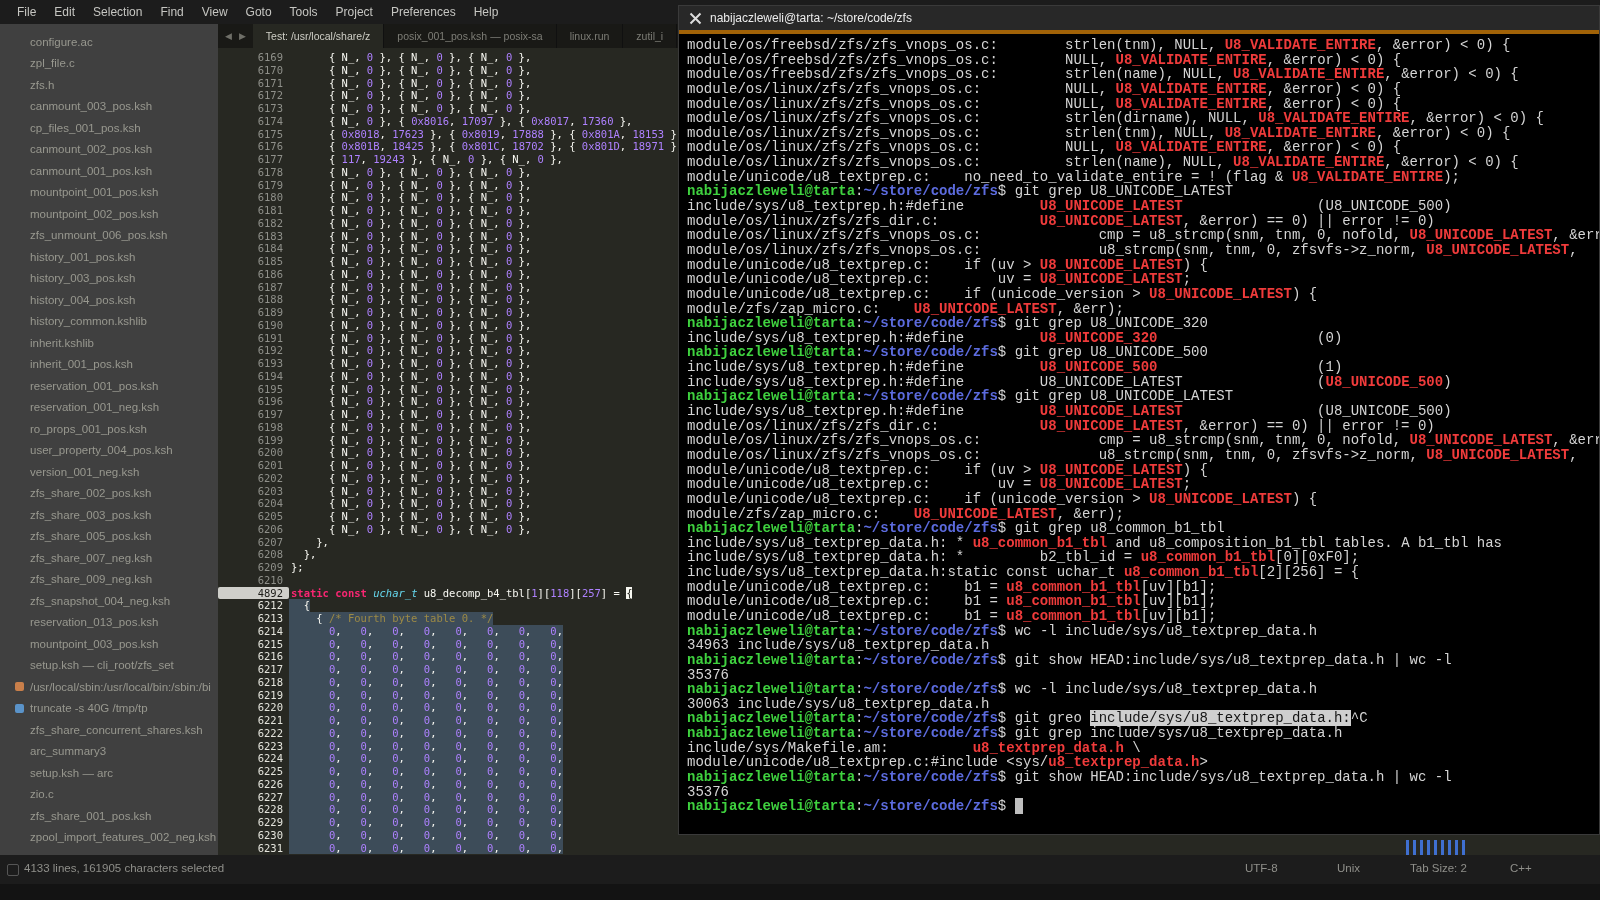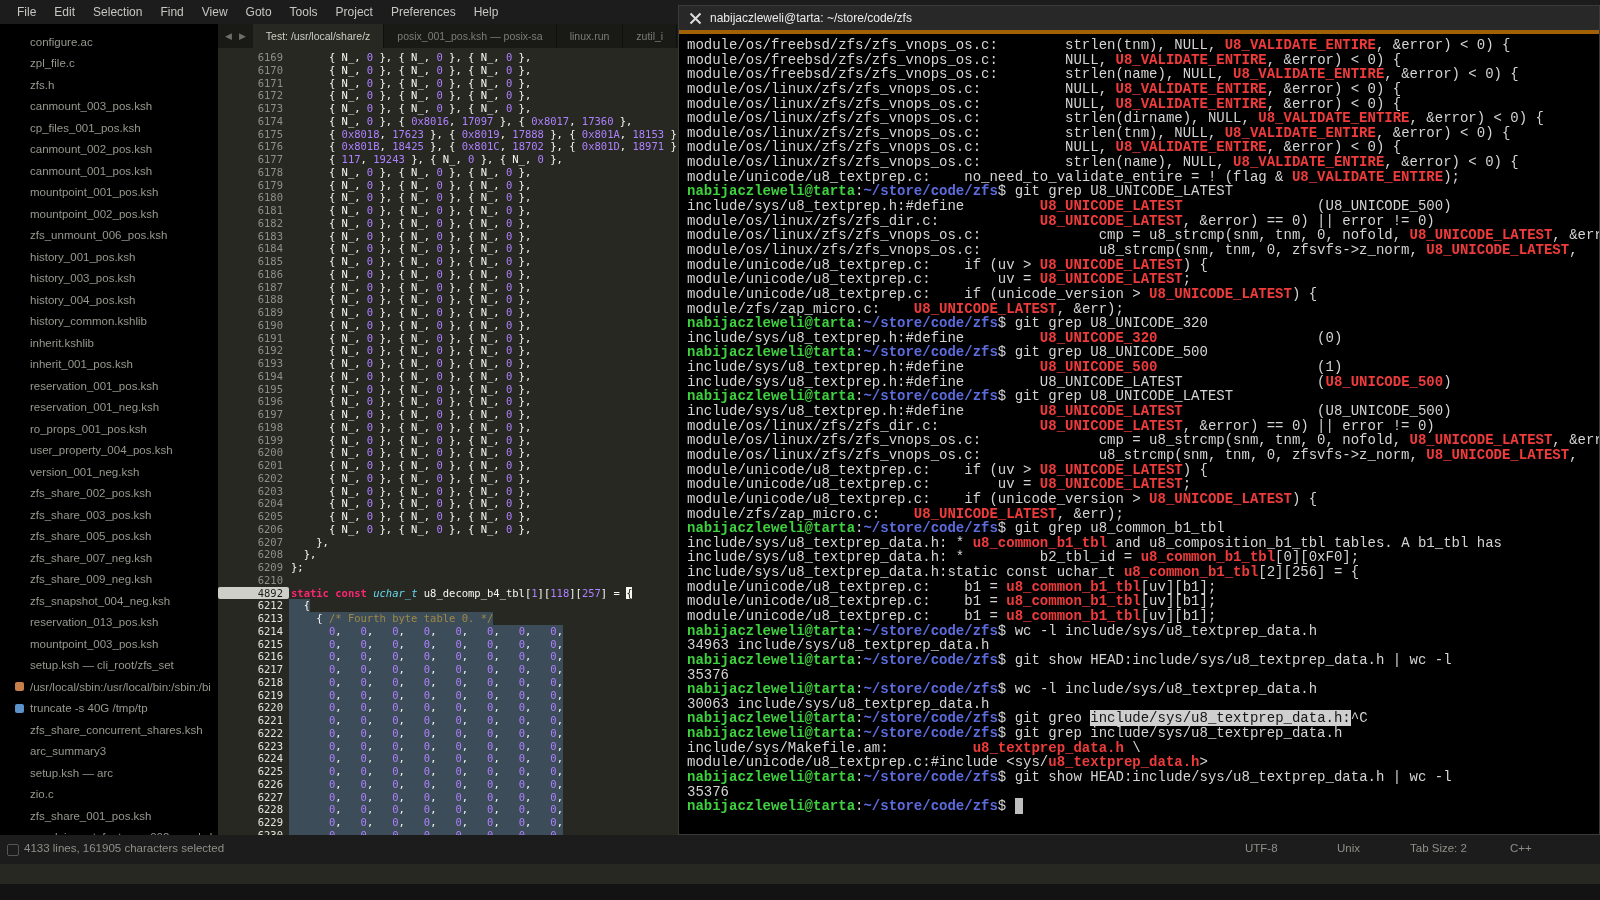--- a/index.html
+++ b/index.html
@@ -3,21 +3,21 @@
 <meta charset="utf-8">
 <style>
   html,body{margin:0;padding:0;}
   body{width:1600px;height:900px;position:relative;overflow:hidden;background:#272822;
        font-family:"Liberation Sans","DejaVu Sans",sans-serif;}
   
   #menubar{position:absolute;top:0;left:0;width:1600px;height:24px;background:#1c1c1c;
            display:flex;align-items:center;padding-left:8px;box-sizing:border-box;}
   .menu-item{color:#c6c6c2;font-size:12px;padding:0 9px;white-space:nowrap;}
   
-  #sidebar{position:absolute;top:24px;left:0;width:218px;height:831px;background:#000000;
+  #sidebar{position:absolute;top:24px;left:0;width:218px;height:831px;background:#404040;
            overflow:hidden;padding-top:7px;box-sizing:border-box;}
   .side-item{height:21.5px;display:flex;align-items:center;padding-left:30px;color:#98988f;
              font-size:11.5px;white-space:nowrap;overflow:hidden;}
   .side-item.has-icon{padding-left:15px;}
   .side-icon{width:9px;height:9px;border-radius:2px;margin-right:6px;flex:none;}
   
   #tabbar{position:absolute;top:24px;left:218px;width:1382px;height:24px;background:#191916;
           display:flex;align-items:stretch;overflow:hidden;}
   .tab-arrows{display:flex;align-items:center;gap:7px;padding:0 7px;color:#6f6f68;font-size:9px;}
   .tab-arrows span{cursor:default;}
@@ -47,21 +47,21 @@
   #term-body{padding:4px 8px 0 8px;font-family:Liberation Mono, monospace;font-size:14px;
              overflow:hidden;}
   .tl{height:14.65px;line-height:14.65px;white-space:pre;}
   .tl .d{color:#d4d4d4;}
   .tl .r{color:#ef3b3b;font-weight:bold;}
   .tl .g{color:#3fd23f;font-weight:bold;}
   .tl .b{color:#5c6bde;font-weight:bold;}
   .tl .i{background:#cfcfcf;color:#141414;}
   .tl .c{background:#bfbfbf;color:#000;}
   
-  #statusbar{position:absolute;top:835px;left:0;width:1600px;height:29px;background:#1c1c1c;
+  #statusbar{position:absolute;top:855px;left:0;width:1600px;height:29px;background:#1c1c1c;
              color:#8f8f8a;font-size:11.5px;}
   #status-left{position:absolute;left:24px;top:7px;}
   #status-icon{position:absolute;left:7px;top:9px;width:10px;height:10px;border:1px solid #555;
                border-radius:2px;}
   .status-right{position:absolute;top:7px;white-space:nowrap;}
   #st-enc{left:1245px;} #st-eol{left:1337px;} #st-tab{left:1410px;} #st-syn{left:1510px;}
   #bottomstrip{position:absolute;top:884px;left:0;width:1600px;height:16px;background:#131313;}
   
   #activity{position:absolute;left:1406px;top:840px;display:flex;gap:4px;}
   .abar{width:3px;height:15px;background:#3f6fd0;}

